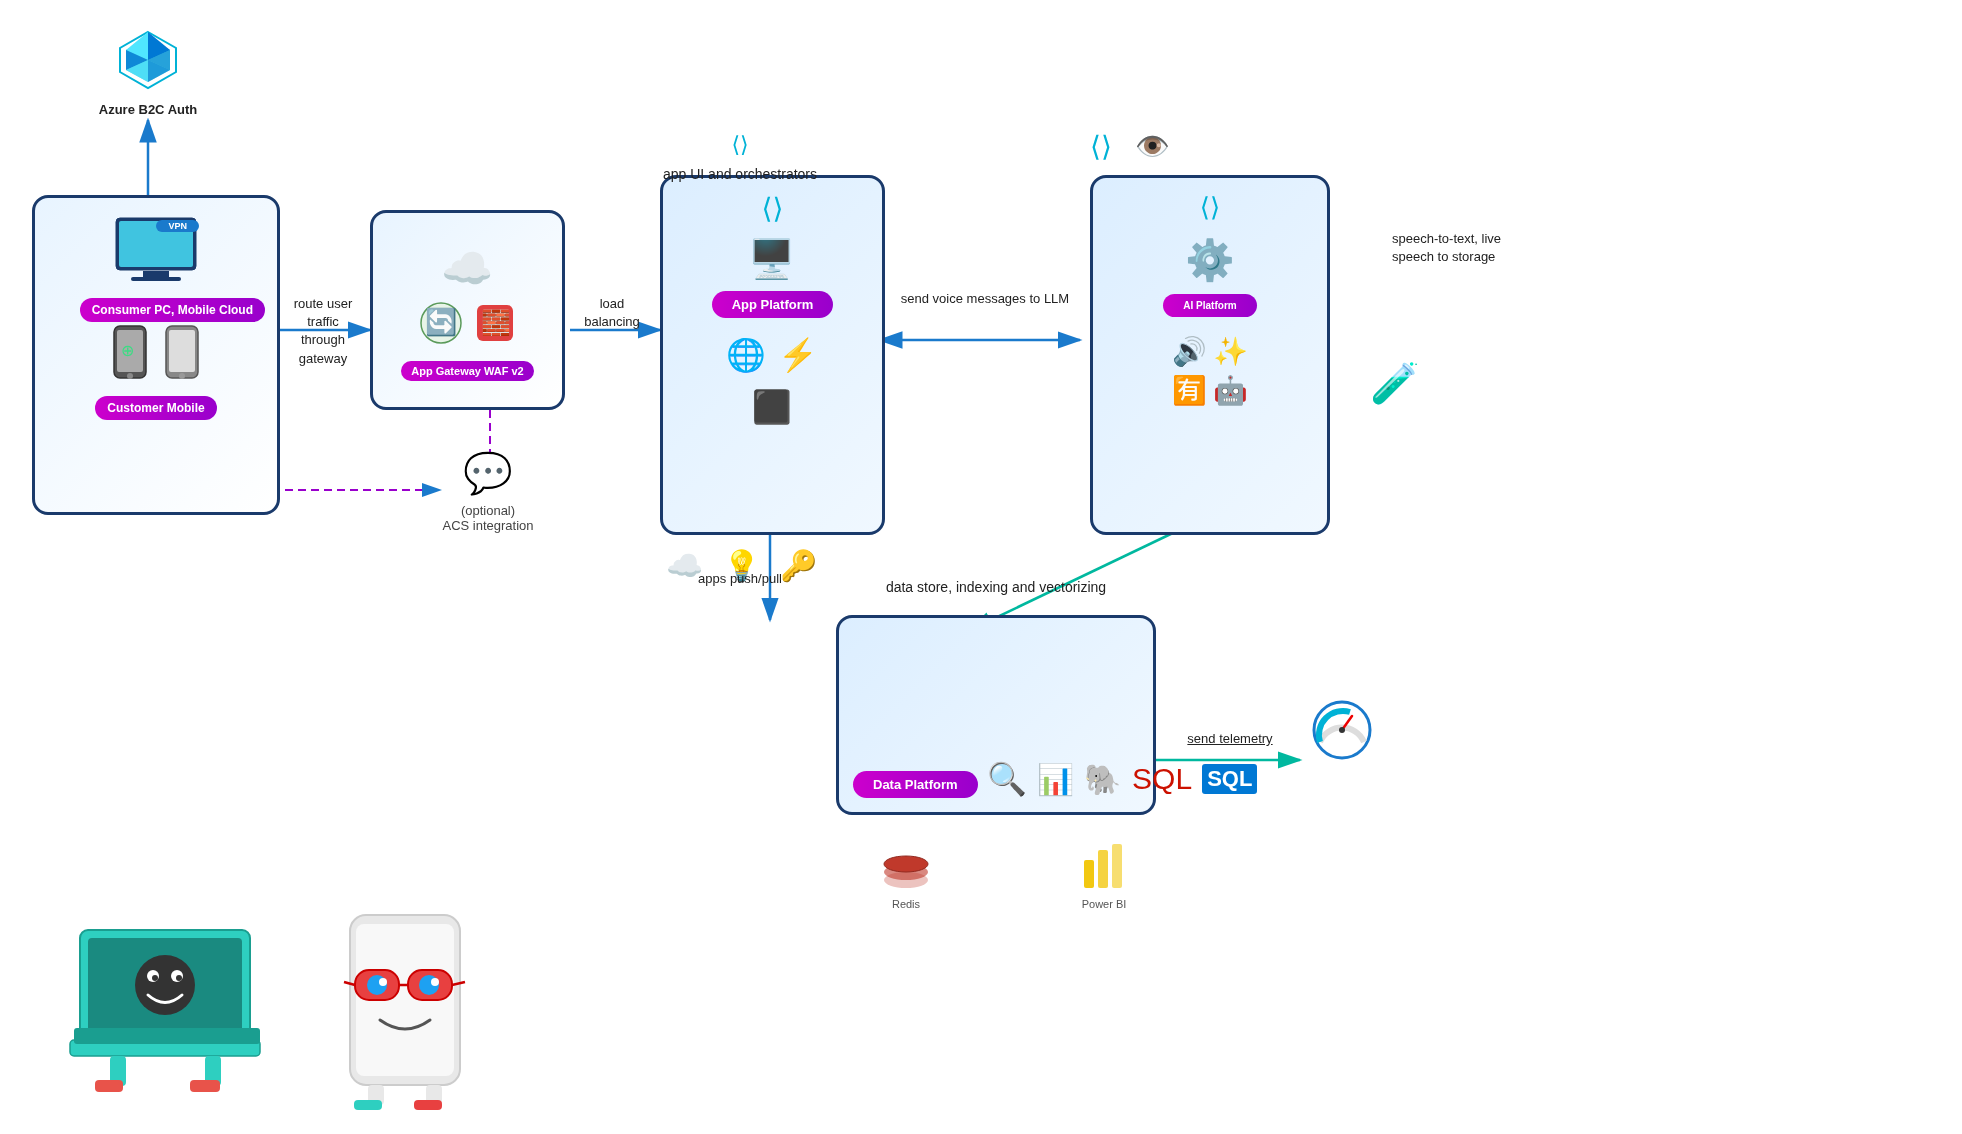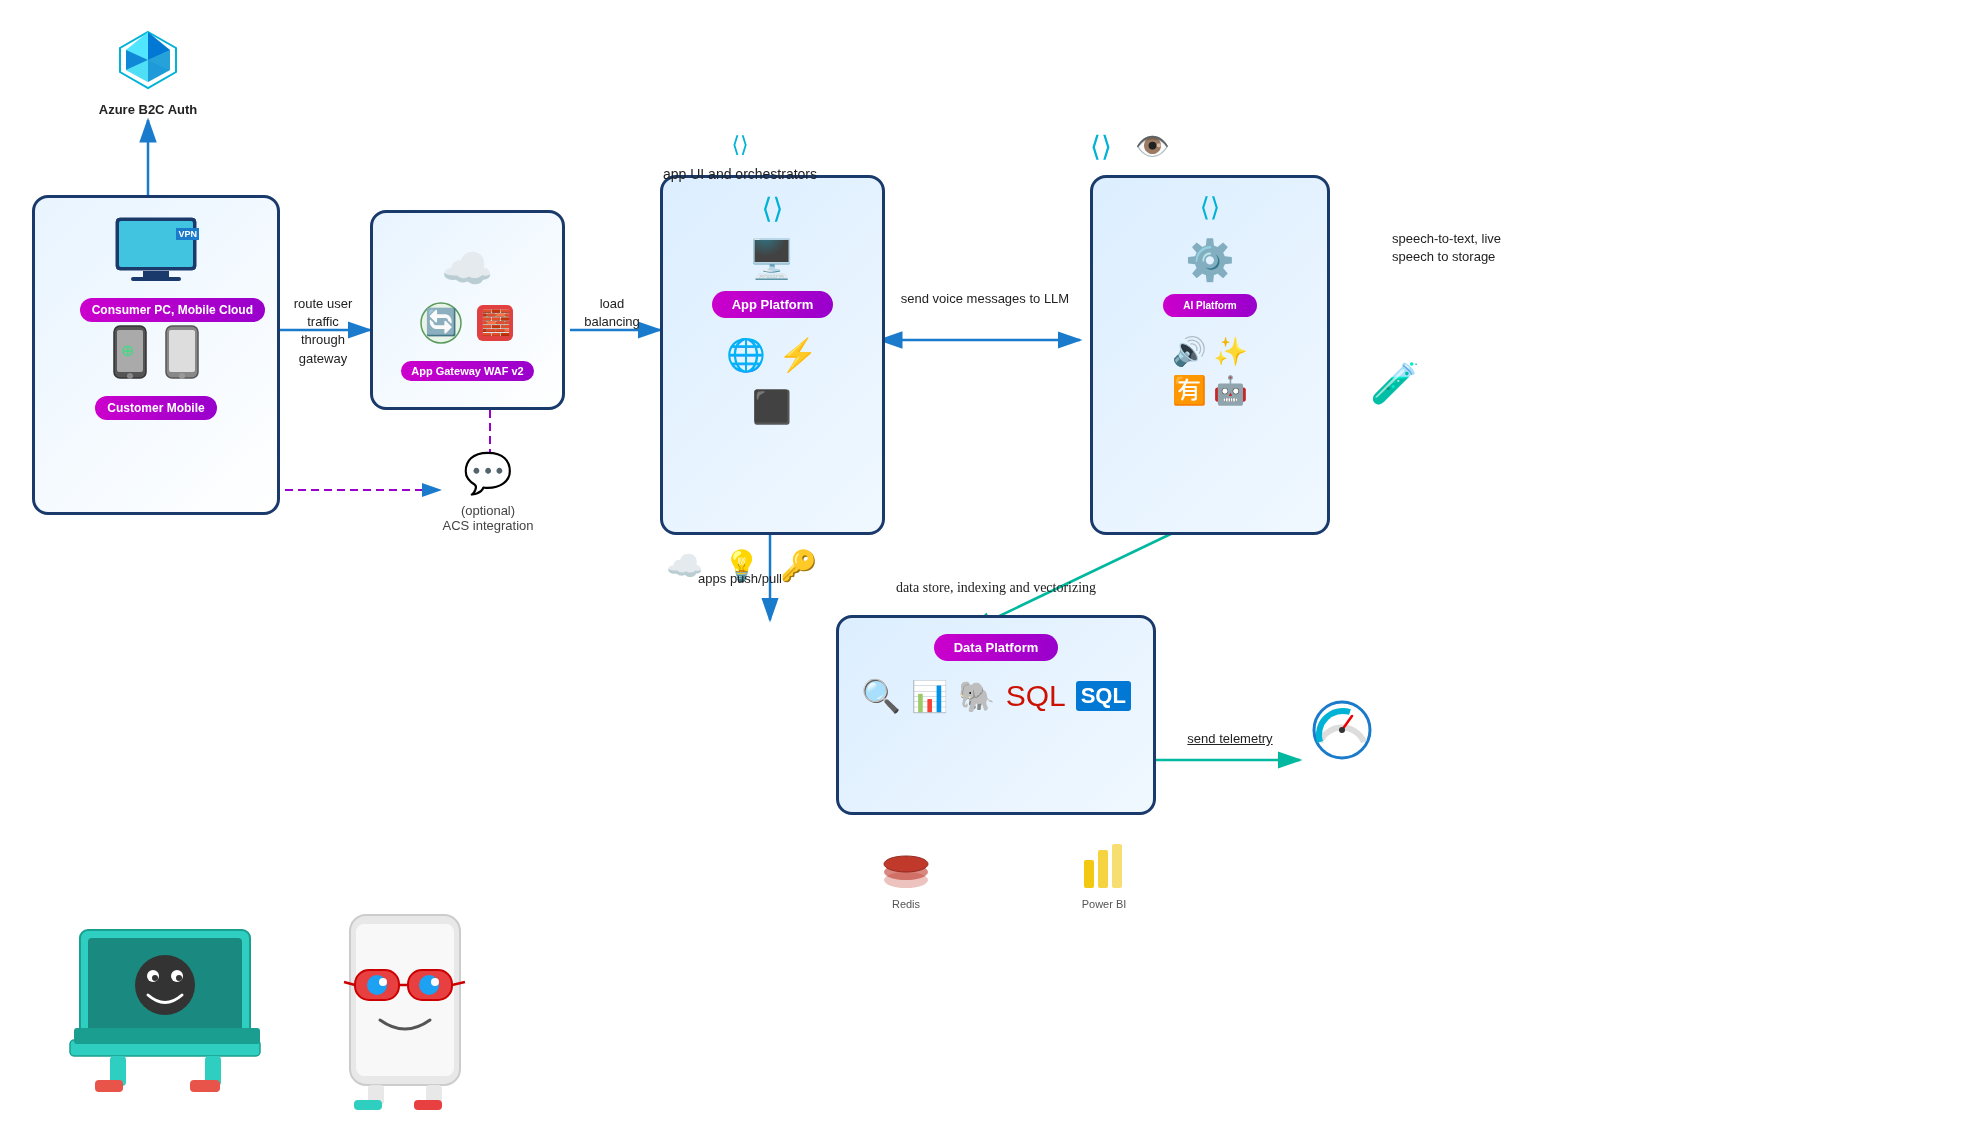--- a/index.html
+++ b/index.html
@@ -144,21 +144,21 @@
   <div class="box box-blue" style="position:absolute; top:195px; left:32px; width:248px; height:320px; padding:16px 12px 12px 12px;">
 
     <div style="display:flex; justify-content:center; margin-bottom:8px;">
       <div class="monitor-wrap">
         <svg width="90" height="72" viewBox="0 0 90 72">
           <rect x="5" y="4" width="80" height="52" rx="4" fill="#1a3a6b" stroke="#1a3a6b" stroke-width="1"></rect>
           <rect x="8" y="7" width="74" height="46" rx="2" fill="#40c4e0"></rect>
           <rect x="32" y="57" width="26" height="6" fill="#1a3a6b"></rect>
           <rect x="20" y="63" width="50" height="4" rx="2" fill="#1a3a6b"></rect>
         </svg>
-        <span class="vpn-badge" style="position:absolute;top:14px;right:2px;background:#1a7acc;color:#fff;font-size:9px;font-weight:700;padding:1px 2px;border-radius:0;">VPN</span>
+        <span class="vpn-badge" style="position:absolute;top:6px;right:2px;background:#1a7acc;color:#fff;font-size:9px;font-weight:700;padding:1px 12px;border-radius:6px;">VPN</span>
       </div>
     </div>
 
     <div style="text-align:right; margin-bottom:0;">
       <span class="pill" style="font-size:12px; padding:5px 12px;">Consumer PC, Mobile Cloud</span>
     </div>
 
     <div style="display:flex; justify-content:center; gap:16px; margin-bottom:10px;">
       <div>
         <svg width="36" height="60" viewBox="0 0 36 60">
@@ -271,34 +271,34 @@
 
   <div style="position:absolute; top:130px; left:1090px; display:flex; gap:24px; align-items:center;">
     <div style="font-size:28px; color:#00b2d6;">⟨⟩</div>
     <div style="font-size:28px; color:#9900cc;">👁️</div>
   </div>
 
   <div class="label-text" style="top:230px; left:1392px; width:180px; font-size:13px; text-align:left;">speech-to-text, live<br>speech to storage</div>
 
   <div style="position:absolute; top:360px; left:1370px; font-size:40px; color:#0078d4;">🧪</div>
 
-  <div class="box box-dark" style="position:absolute; top:615px; left:836px; width:320px; height:200px; padding:16px 14px 14px 14px; display:flex; flex-direction:column; align-items:center; gap:10px;">
+  <div class="box box-dark" style="position:absolute; top:615px; left:836px; width:320px; height:200px; padding:16px 14px 14px 14px; display:flex; flex-direction:row; align-items:flex-end; gap:10px;">
 
     <span class="pill" style="font-size:13px;">Data Platform</span>
 
     <div style="display:flex; gap:10px; align-items:center; margin-top:6px;">
       <div style="font-size:32px; color:#0078d4;">🔍</div>
       <div style="font-size:30px; color:#00a4ef;">📊</div>
       <div style="font-size:30px; color:#336791;">🐘</div>
       <div style="font-size:30px; color:#cc1100;">SQL</div>
       <div style="font-size:22px; color:#0078d4; background:#0078d4; color:#fff; padding:2px 5px; border-radius:3px; font-weight:700;">SQL</div>
     </div>
   </div>
 
-  <div class="label-text" style="top:578px; left:836px; width:320px; font-size:14px; text-align:center;font-family:Liberation Serif, serif;">data store, indexing and vectorizing</div>
+  <div class="label-text" style="top:578px; left:836px; width:320px; font-size:14px; text-align:center;">data store, indexing and vectorizing</div>
 
   <div class="label-text" style="top:570px; left:680px; width:120px; font-size:13px; text-align:center;">apps push/pull</div>
 
   <div class="label-text" style="top:730px; left:1165px; width:130px; font-size:13px; text-align:center;text-decoration:underline;">send telemetry</div>
 
   <div style="position:absolute; top:700px; left:1312px; font-size:52px;">
     
     <svg width="60" height="60" viewBox="0 0 60 60">
       <circle cx="30" cy="30" r="28" fill="none" stroke="#1a7acc" stroke-width="3"></circle>
       <path d="M8,42 A24,24 0 0,1 52,42" fill="none" stroke="#ddd" stroke-width="6"></path>

